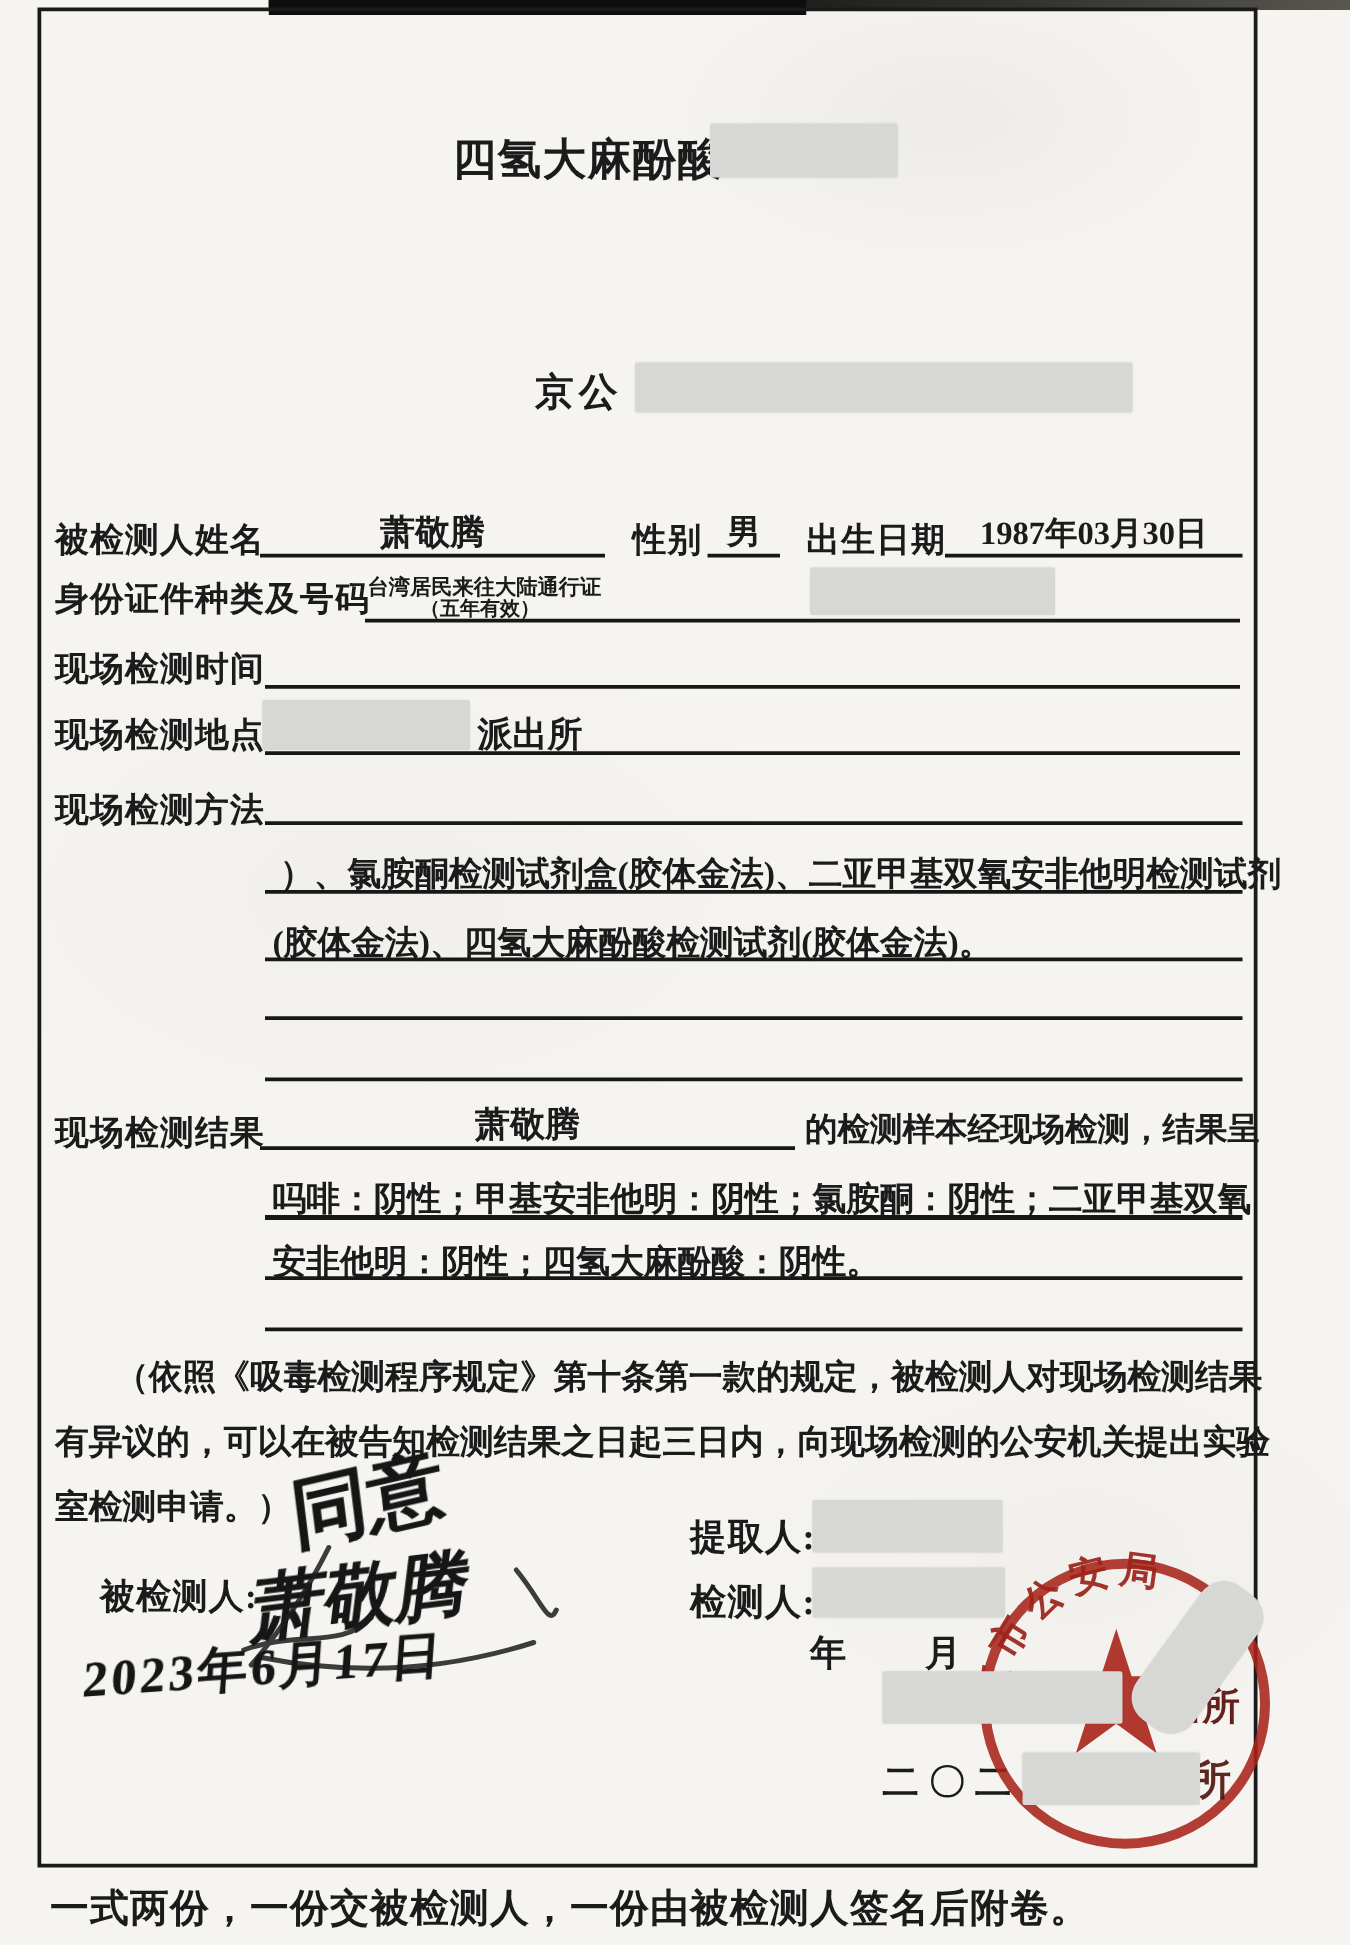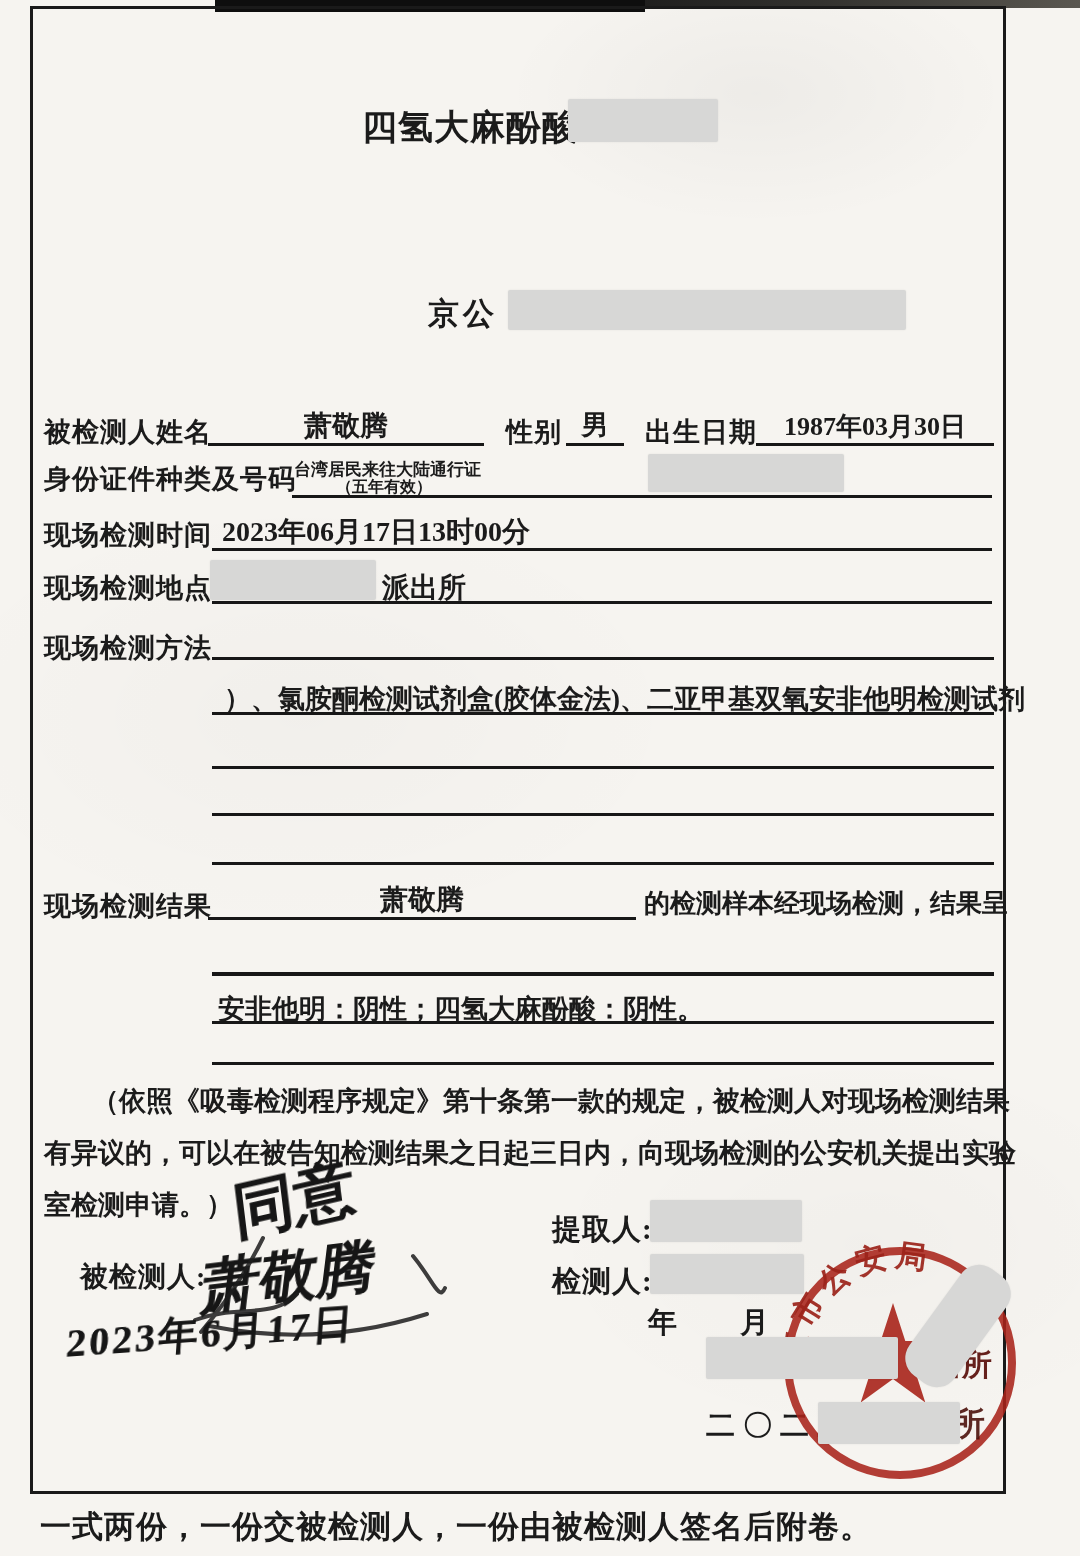--- a/index.html
+++ b/index.html
@@ -54,39 +54,40 @@
   <div class="abs lbl" style="left:645px;top:414px;">出生日期</div>
   <div class="abs val center" style="left:756px;top:409px;width:238px;font-size:26px;">1987年03月30日</div>
   <div class="ul" style="left:756px;top:443px;width:238px;"></div>
 
   <div class="abs lbl" style="left:44px;top:461px;">身份证件种类及号码</div>
   <div class="abs val" style="left:294px;top:458px;font-size:17px;">台湾居民来往大陆通行证</div>
   <div class="abs val" style="left:336px;top:477px;font-size:16px;">（五年有效）</div>
   <div class="ul" style="left:292px;top:495px;width:700px;"></div>
 
   <div class="abs lbl" style="left:44px;top:517px;">现场检测时间</div>
-  <div class="abs val" style="left:222px;top:513px;font-size:28px;">2023年06月17日13时00分</div>
   <div class="ul" style="left:212px;top:548px;width:780px;"></div>
 
   <div class="abs lbl" style="left:44px;top:570px;">现场检测地点</div>
   <div class="abs val" style="left:382px;top:569px;font-size:28px;">派出所</div>
   <div class="ul" style="left:212px;top:601px;width:780px;"></div>
 
   <div class="abs lbl" style="left:44px;top:630px;">现场检测方法</div>
   <div class="ul" style="left:212px;top:657px;width:782px;"></div>
   <div class="abs val" style="left:224px;top:681px;">）、氯胺酮检测试剂盒(胶体金法)、二亚甲基双氧安非他明检测试剂</div>
   <div class="ul" style="left:212px;top:712px;width:782px;"></div>
+  <div class="abs val" style="left:218px;top:736px;">(胶体金法)、四氢大麻酚酸检测试剂(胶体金法)。</div>
   <div class="ul" style="left:212px;top:766px;width:782px;"></div>
   <div class="ul" style="left:212px;top:813px;width:782px;"></div>
   <div class="ul" style="left:212px;top:862px;width:782px;"></div>
 
   <div class="abs lbl" style="left:44px;top:888px;">现场检测结果</div>
   <div class="abs val center" style="left:208px;top:881px;width:428px;font-size:28px;">萧敬腾</div>
   <div class="ul" style="left:208px;top:917px;width:428px;"></div>
   <div class="abs val" style="left:644px;top:886px;font-size:26px;">的检测样本经现场检测，结果呈</div>
+  <div class="abs val" style="left:218px;top:941px;">吗啡：阴性；甲基安非他明：阴性；氯胺酮：阴性；二亚甲基双氧</div>
   <div class="ul" style="left:212px;top:972px;width:782px;border-bottom-width:4px;"></div>
   <div class="abs val" style="left:218px;top:991px;">安非他明：阴性；四氢大麻酚酸：阴性。</div>
   <div class="ul" style="left:212px;top:1021px;width:782px;"></div>
   <div class="ul" style="left:212px;top:1062px;width:782px;"></div>
 
   <div class="abs val" style="left:92px;top:1083px;">（依照《吸毒检测程序规定》第十条第一款的规定，被检测人对现场检测结果</div>
   <div class="abs val" style="left:44px;top:1135px;">有异议的，可以在被告知检测结果之日起三日内，向现场检测的公安机关提出实验</div>
   <div class="abs val" style="left:44px;top:1187px;">室检测申请。）</div>
 
   <div class="hand" style="left:232px;top:1158px;font-size:62px;transform:rotate(-13deg) skewX(-6deg);filter:blur(0.3px);">同意</div>

